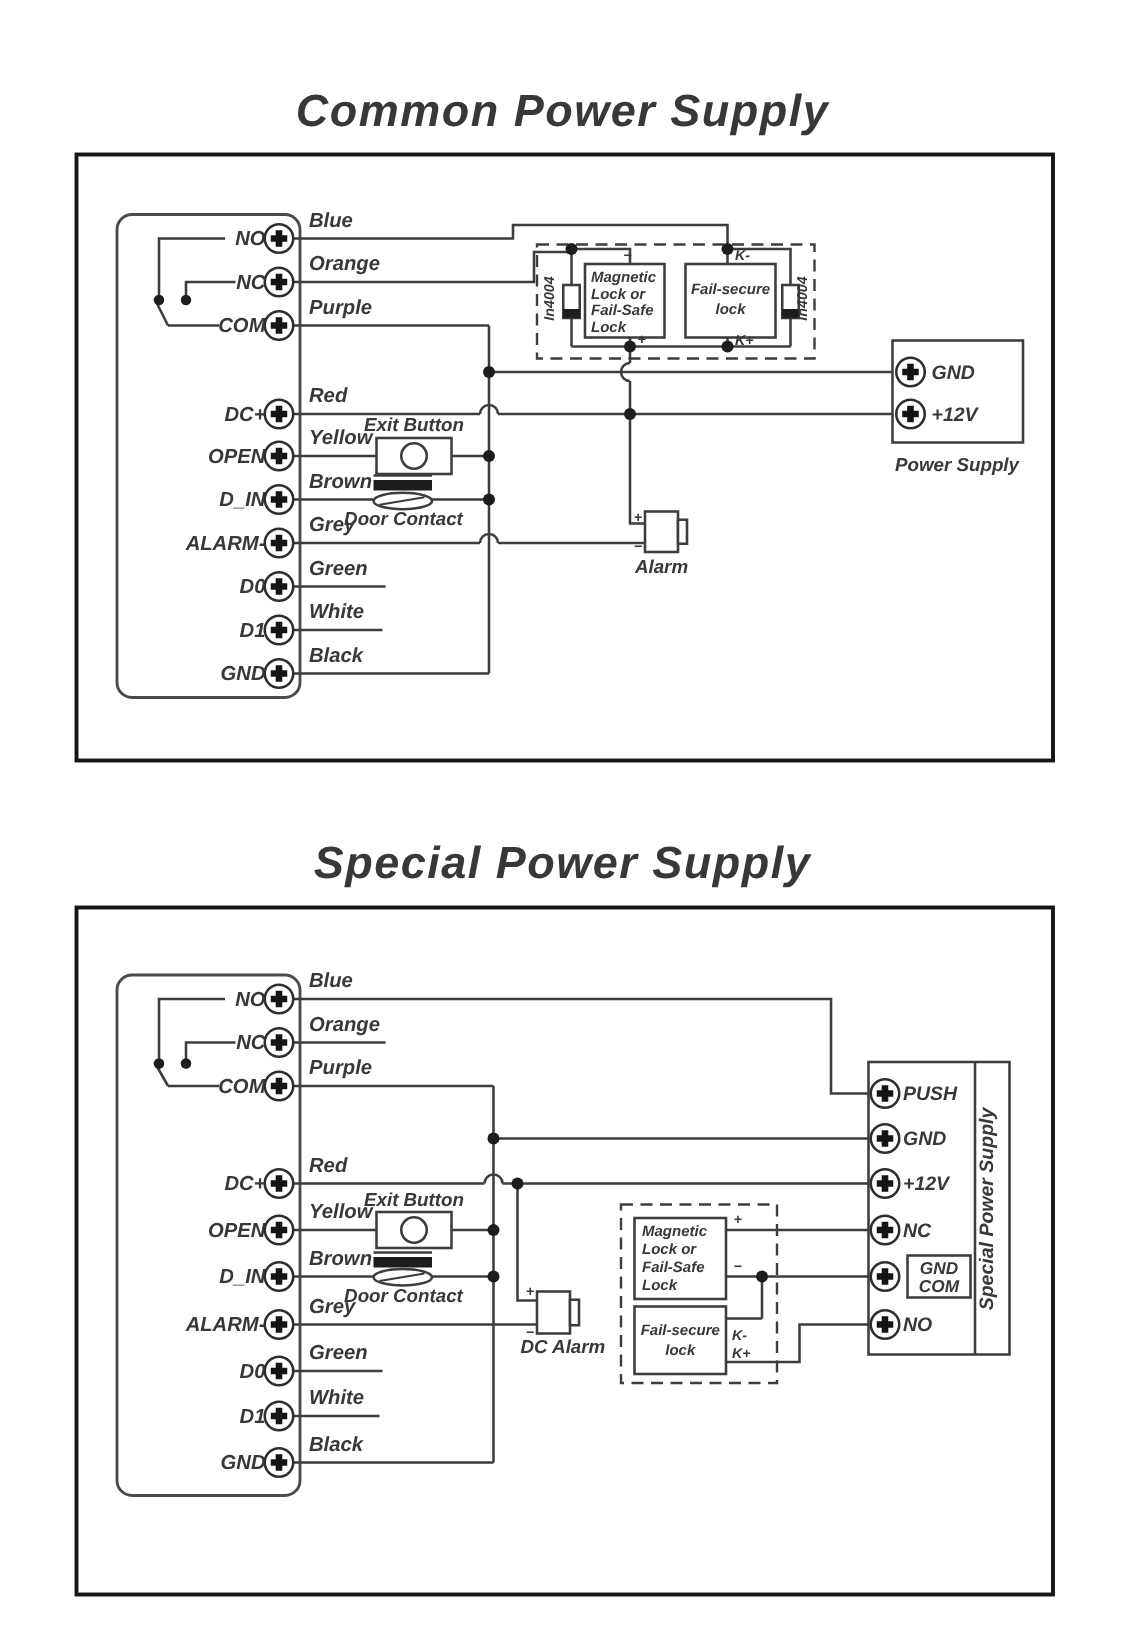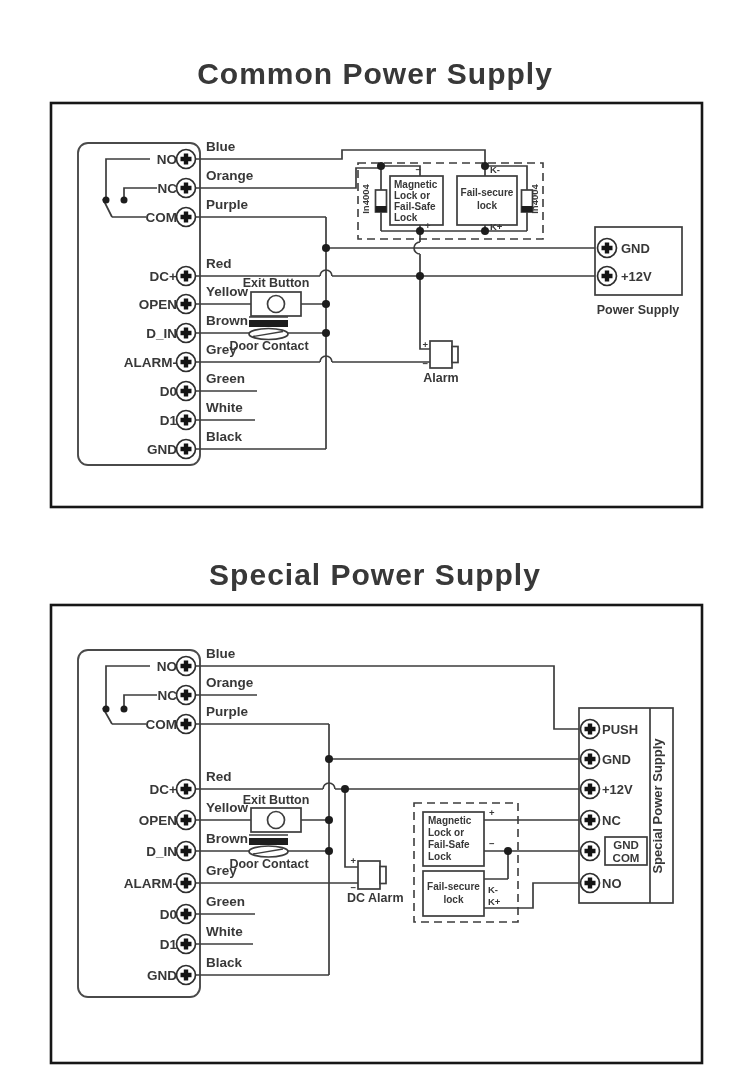--- a/index.html
+++ b/index.html
@@ -1,16 +1,16 @@
 <!DOCTYPE html>
 <html><head>
 <meta charset="utf-8">
 <style>
   html,body{margin:0;padding:0;background:#ffffff;}
-  .page{width:750px;height:1088px;background:#fff;position:relative;}
+  .page{width:750px;height:1088px;background:#fff;position:relative;font-style:italic;}
   svg text{font-family:"Liberation Sans",sans-serif;fill:#383838;}
   .title{font-size:30px;font-weight:600;letter-spacing:1px;}
   .tl{font-size:13.5px;font-weight:700;}
   .wl{font-size:13.5px;font-weight:700;}
   .md{font-size:12.5px;font-weight:700;}
   .sm{font-size:10px;font-weight:700;}
   .xs{font-size:9.5px;font-weight:700;}
   .psu{font-size:13px;font-weight:700;}
   .gc{font-size:11.5px;font-weight:700;}
   .w{fill:none;stroke:#3d3d3d;stroke-width:1.7;}

